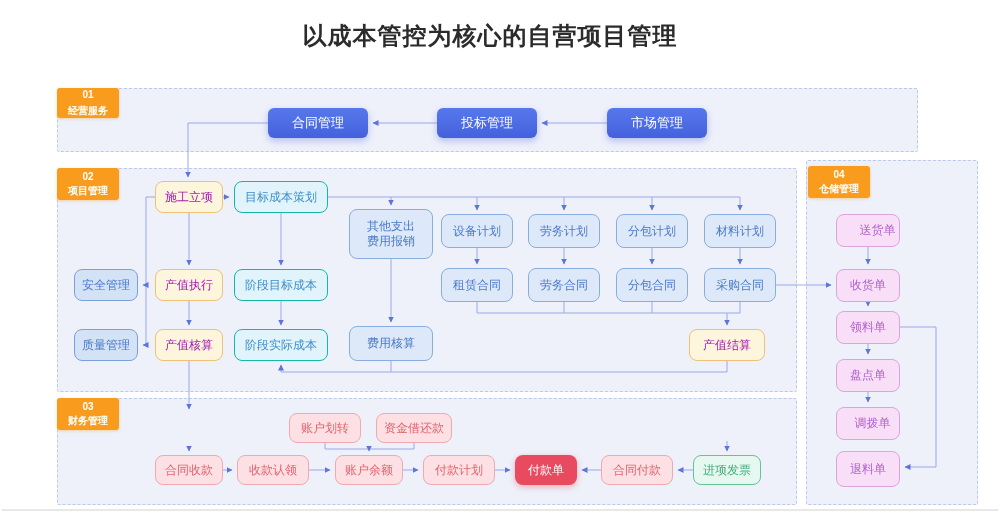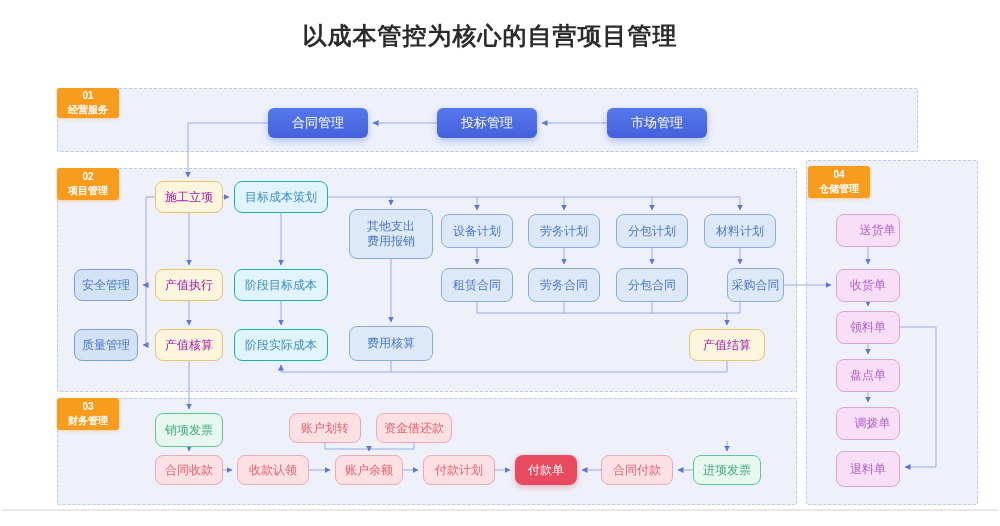--- a/index.html
+++ b/index.html
@@ -86,21 +86,21 @@
       <path d="M495 470 L510 470" marker-end="url(#ah)"></path>
       <path d="M693 470 L678 470" marker-end="url(#ah)"></path>
       <path d="M601 470 L582 470" marker-end="url(#ah)"></path>
       <path d="M325 443 L325 449 M414 443 L414 449"></path>
       <path d="M325 449 L414 449"></path>
       <path d="M369 449 L369 451" marker-end="url(#ah)"></path>
       <path d="M727 441 L727 451" marker-end="url(#ah)"></path>
     </g>
   </svg>
 
-  <div class="seclabel" style="left:57px;top:88px;width:62px;height:30px;">
+  <div class="seclabel" style="left:57px;top:88px;width:62px;height:30px;justify-content:space-between;">
     <span>01</span>
     <span>经营服务</span>
   </div>
   <div class="seclabel" style="left:57px;top:168px;width:62px;height:32px;">
     <span>02</span>
     <span>项目管理</span>
   </div>
   <div class="seclabel" style="left:57px;top:398px;width:62px;height:32px;">
     <span>03</span>
     <span>财务管理</span>
@@ -121,35 +121,34 @@
   <div class="node v-lblue" style="left:441px;top:214px;width:72px;height:34px;">设备计划</div>
   <div class="node v-lblue" style="left:528px;top:214px;width:72px;height:34px;">劳务计划</div>
   <div class="node v-lblue" style="left:616px;top:214px;width:72px;height:34px;">分包计划</div>
   <div class="node v-lblue" style="left:704px;top:214px;width:72px;height:34px;">材料计划</div>
   <div class="node v-blue2" style="left:74px;top:269px;width:64px;height:32px;">安全管理</div>
   <div class="node v-yellow" style="left:155px;top:269px;width:68px;height:32px;">产值执行</div>
   <div class="node v-cyan" style="left:234px;top:269px;width:94px;height:32px;">阶段目标成本</div>
   <div class="node v-lblue" style="left:441px;top:268px;width:72px;height:34px;">租赁合同</div>
   <div class="node v-lblue" style="left:528px;top:268px;width:72px;height:34px;">劳务合同</div>
   <div class="node v-lblue" style="left:616px;top:268px;width:72px;height:34px;">分包合同</div>
-  <div class="node v-lblue" style="left:727px;top:268px;width:57px;height:34px;font-family:Liberation Serif, serif;">采购合同</div>
+  <div class="node v-lblue" style="left:704px;top:268px;width:72px;height:34px;font-family:Liberation Serif, serif;">采购合同</div>
   <div class="node v-blue2" style="left:74px;top:329px;width:64px;height:32px;">质量管理</div>
   <div class="node v-yellow" style="left:155px;top:329px;width:68px;height:32px;">产值核算</div>
   <div class="node v-cyan" style="left:234px;top:329px;width:94px;height:32px;">阶段实际成本</div>
   <div class="node v-lblue" style="left:349px;top:326px;width:84px;height:35px;">费用核算</div>
   <div class="node v-yellow" style="left:689px;top:329px;width:76px;height:32px;">产值结算</div>
 
   <div class="node v-pink" style="left:836px;top:214px;width:64px;height:33px;padding-left:19px;">送货单</div>
   <div class="node v-pink" style="left:836px;top:269px;width:64px;height:33px;">收货单</div>
   <div class="node v-pink" style="left:836px;top:311px;width:64px;height:33px;">领料单</div>
   <div class="node v-pink" style="left:836px;top:359px;width:64px;height:33px;">盘点单</div>
   <div class="node v-pink" style="left:836px;top:407px;width:64px;height:33px;padding-left:9px;">调拨单</div>
   <div class="node v-pink" style="left:836px;top:451px;width:64px;height:36px;">退料单</div>
 
-  <div class="node v-green" style="left:155px;top:413px;width:68px;height:34px;">销项发票</div>
   <div class="node v-rose" style="left:289px;top:413px;width:72px;height:30px;">账户划转</div>
   <div class="node v-rose" style="left:376px;top:413px;width:76px;height:30px;">资金借还款</div>
   <div class="node v-rose" style="left:155px;top:455px;width:68px;height:30px;">合同收款</div>
   <div class="node v-rose" style="left:237px;top:455px;width:72px;height:30px;">收款认领</div>
   <div class="node v-rose" style="left:335px;top:455px;width:68px;height:30px;">账户余额</div>
   <div class="node v-rose" style="left:423px;top:455px;width:72px;height:30px;">付款计划</div>
   <div class="node v-red" style="left:515px;top:455px;width:62px;height:30px;">付款单</div>
   <div class="node v-rose" style="left:601px;top:455px;width:72px;height:30px;">合同付款</div>
   <div class="node v-green" style="left:693px;top:455px;width:68px;height:30px;">进项发票</div>
 

